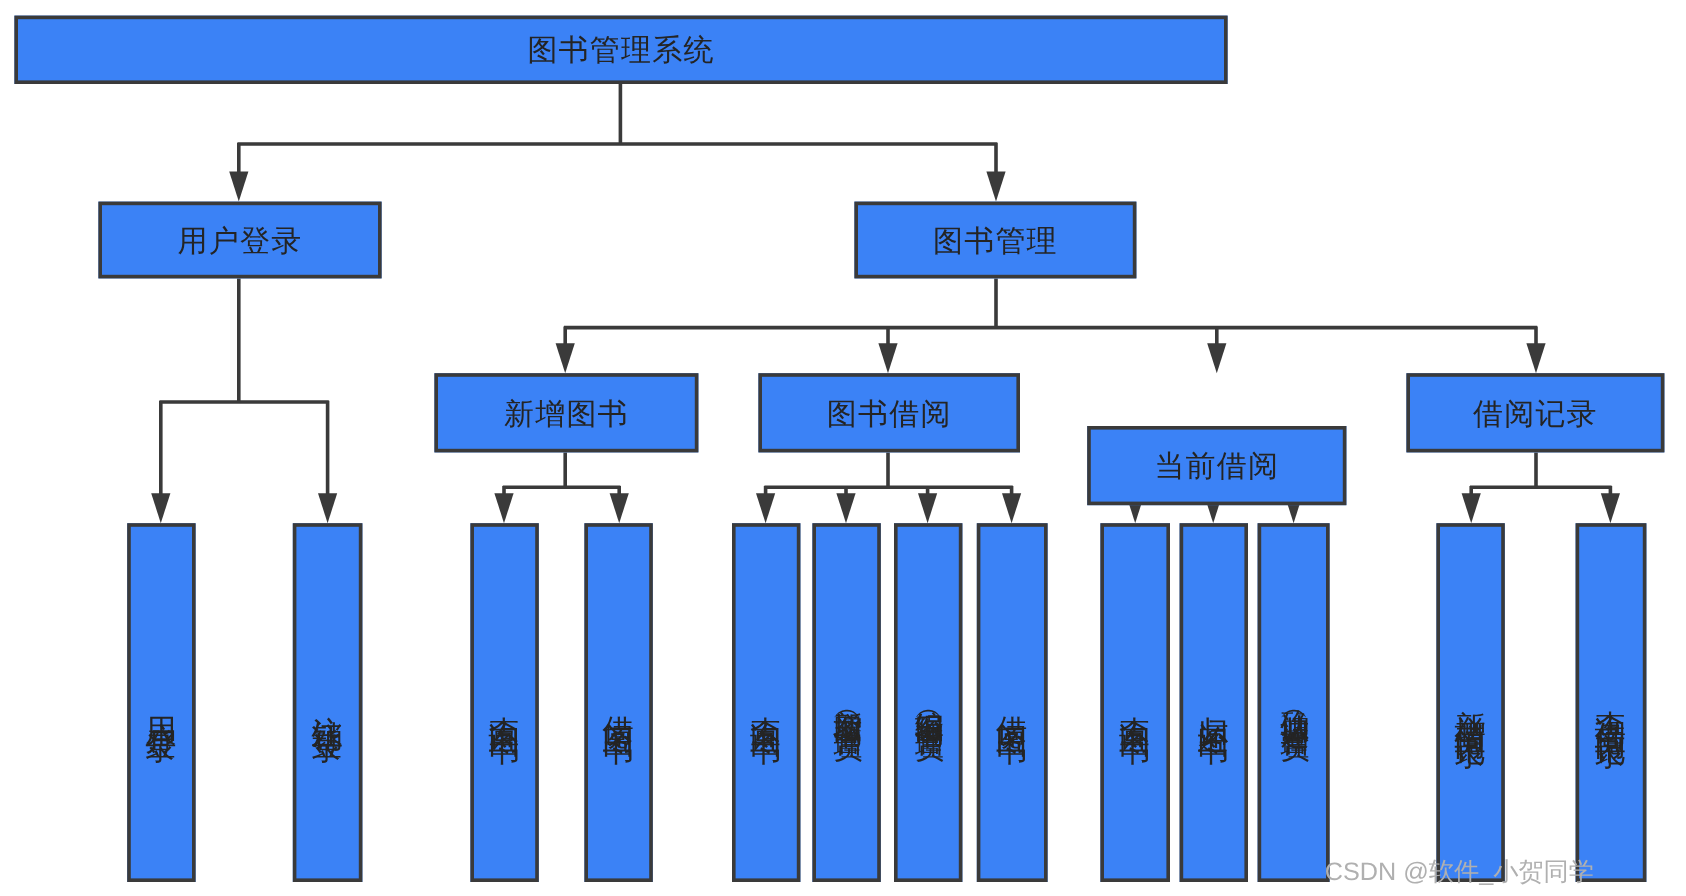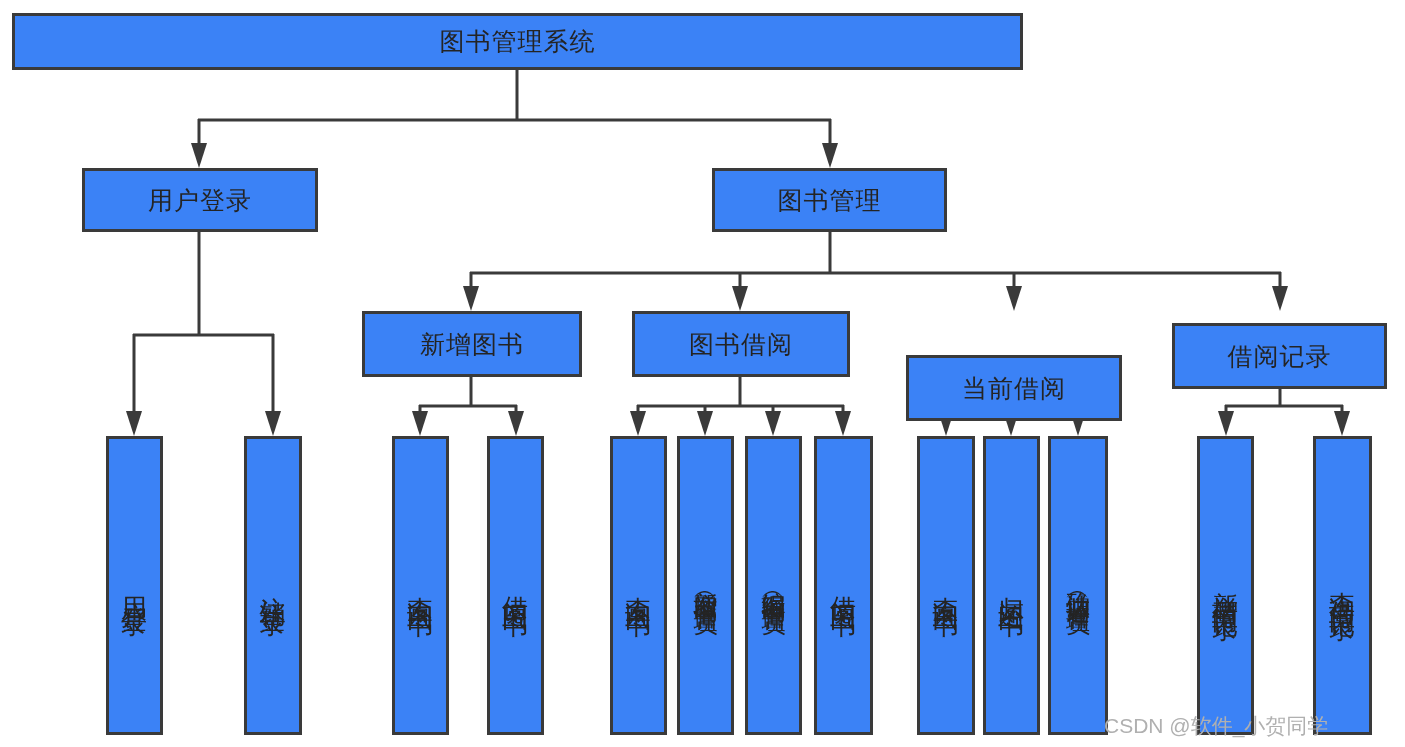--- a/index.html
+++ b/index.html
@@ -127,21 +127,21 @@
 
   <div class="node h" style="left:362px; top:311px; width:220px; height:66px;">
     <span>新增图书</span>
   </div>
   <div class="node h" style="left:632px; top:311px; width:218px; height:66px;">
     <span>图书借阅</span>
   </div>
   <div class="node h" style="left:906px; top:311px; width:216px; height:66px;margin-top:44px;">
     <span>当前借阅</span>
   </div>
-  <div class="node h" style="left:1172px; top:311px; width:215px; height:66px;margin-top:12px;">
+  <div class="node h" style="left:1172px; top:311px; width:215px; height:66px;">
     <span>借阅记录</span>
   </div>
 
   <div class="node v" style="left:106px; top:436px; width:57px; height:299px;">
     <span>用户登录</span>
   </div>
   <div class="node v" style="left:244px; top:436px; width:58px; height:299px;">
     <span>注销登录</span>
   </div>
 

